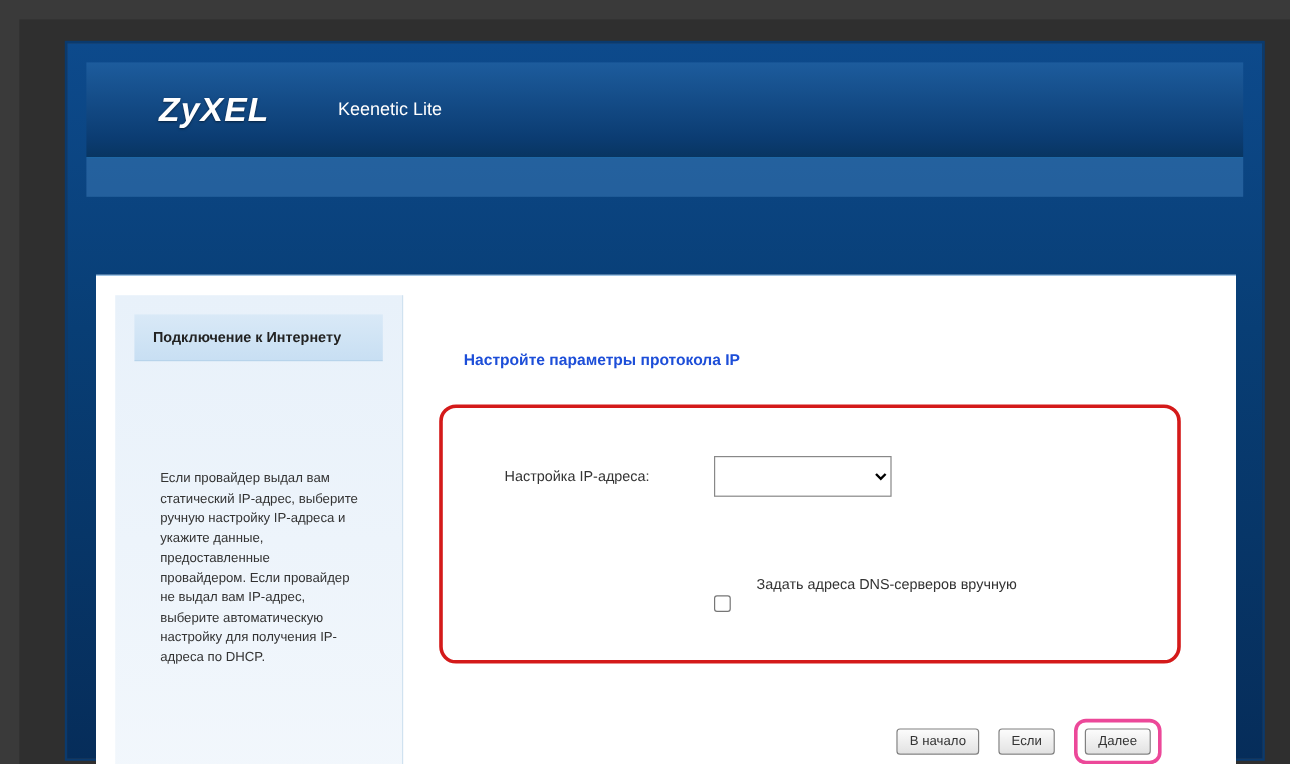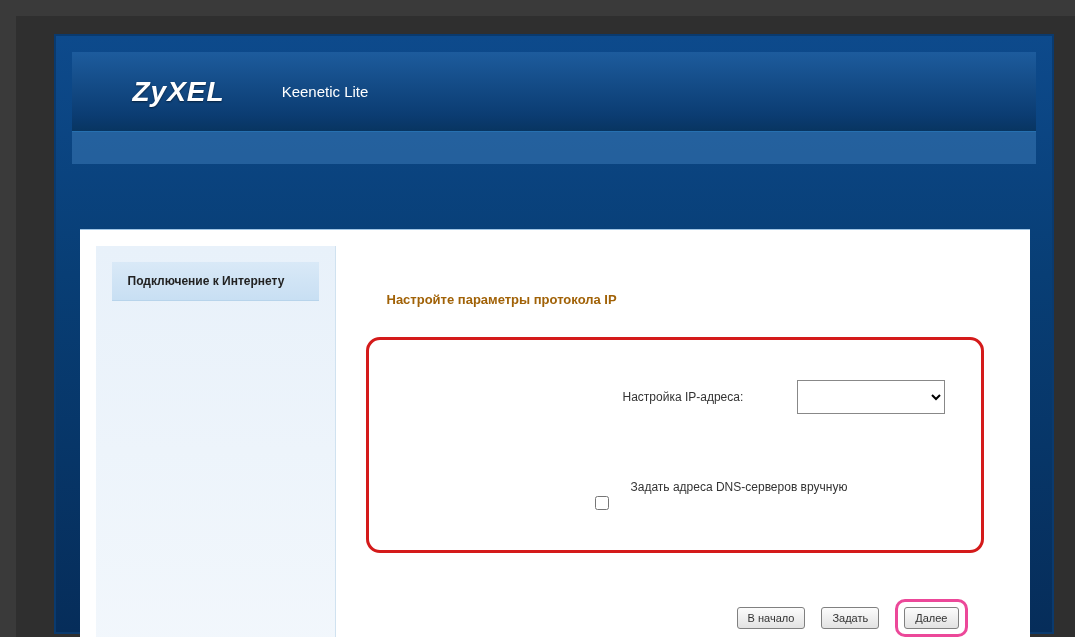--- a/index.html
+++ b/index.html
@@ -101,37 +101,36 @@
       flex: 1;
       padding: 30px 30px 12px 30px;
       display: flex;
       flex-direction: column;
       position: relative;
     }
     
     .main-heading {
       font-weight: bold;
       font-size: 13px;
-      color: #a16207;
+      color: #1d4ed8;
       margin-bottom: 14px;
       margin-left: 5px;
     }
     
     .highlight-box-1 {
       border: 3px solid #d41a1a;
       border-radius: 14px;
       padding: 18px 20px 24px 20px;
       margin-top: 0;
     }
     
     .form-row {
       display: flex;
       align-items: center;
       margin-bottom: 12px;
-      justify-content: flex-end;
     }
     
     .form-label {
       width: 190px;
       font-size: 12px;
       color: #333333;
     }
     
     .form-select {
       width: 148px;
@@ -201,41 +200,42 @@
       <span class="product-name">Keenetic Lite</span>
     </div>
     <div class="header-rule"></div>
 
     <div class="spacer-band"></div>
 
     <div class="content-card">
 
       <div class="sidebar-col">
         <div class="tab-active">Подключение к Интернету</div>
+        <div class="sidebar-helptext">Если провайдер выдал вам статический IP-адрес, выберите ручную настройку IP-адреса и укажите данные, предоставленные провайдером. Если провайдер не выдал вам IP-адрес, выберите автоматическую настройку для получения IP-адреса по DHCP.</div>
       </div>
 
       <div class="main-col">
         <div class="main-heading">Настройте параметры протокола IP</div>
 
         <div class="highlight-box-1">
           <div class="form-row">
             <label class="form-label">Настройка IP-адреса:</label>
             <select class="form-select">
               <option>Автоматическая</option>
             </select>
           </div>
           <div class="checkbox-row">
             <input type="checkbox" class="checkbox-input" style="">
             <span>Задать адреса DNS-серверов вручную</span>
           </div>
         </div>
 
         <div class="footer-buttons">
           <button class="wiz-button">В начало</button>
-          <button class="wiz-button">Задать</button>
+          <button class="wiz-button">Если</button>
           <span class="highlight-box-2">
             <button class="wiz-button">Далее</button>
           </span>
         </div>
       </div>
 
     </div>
   </div>
 </div>
 

